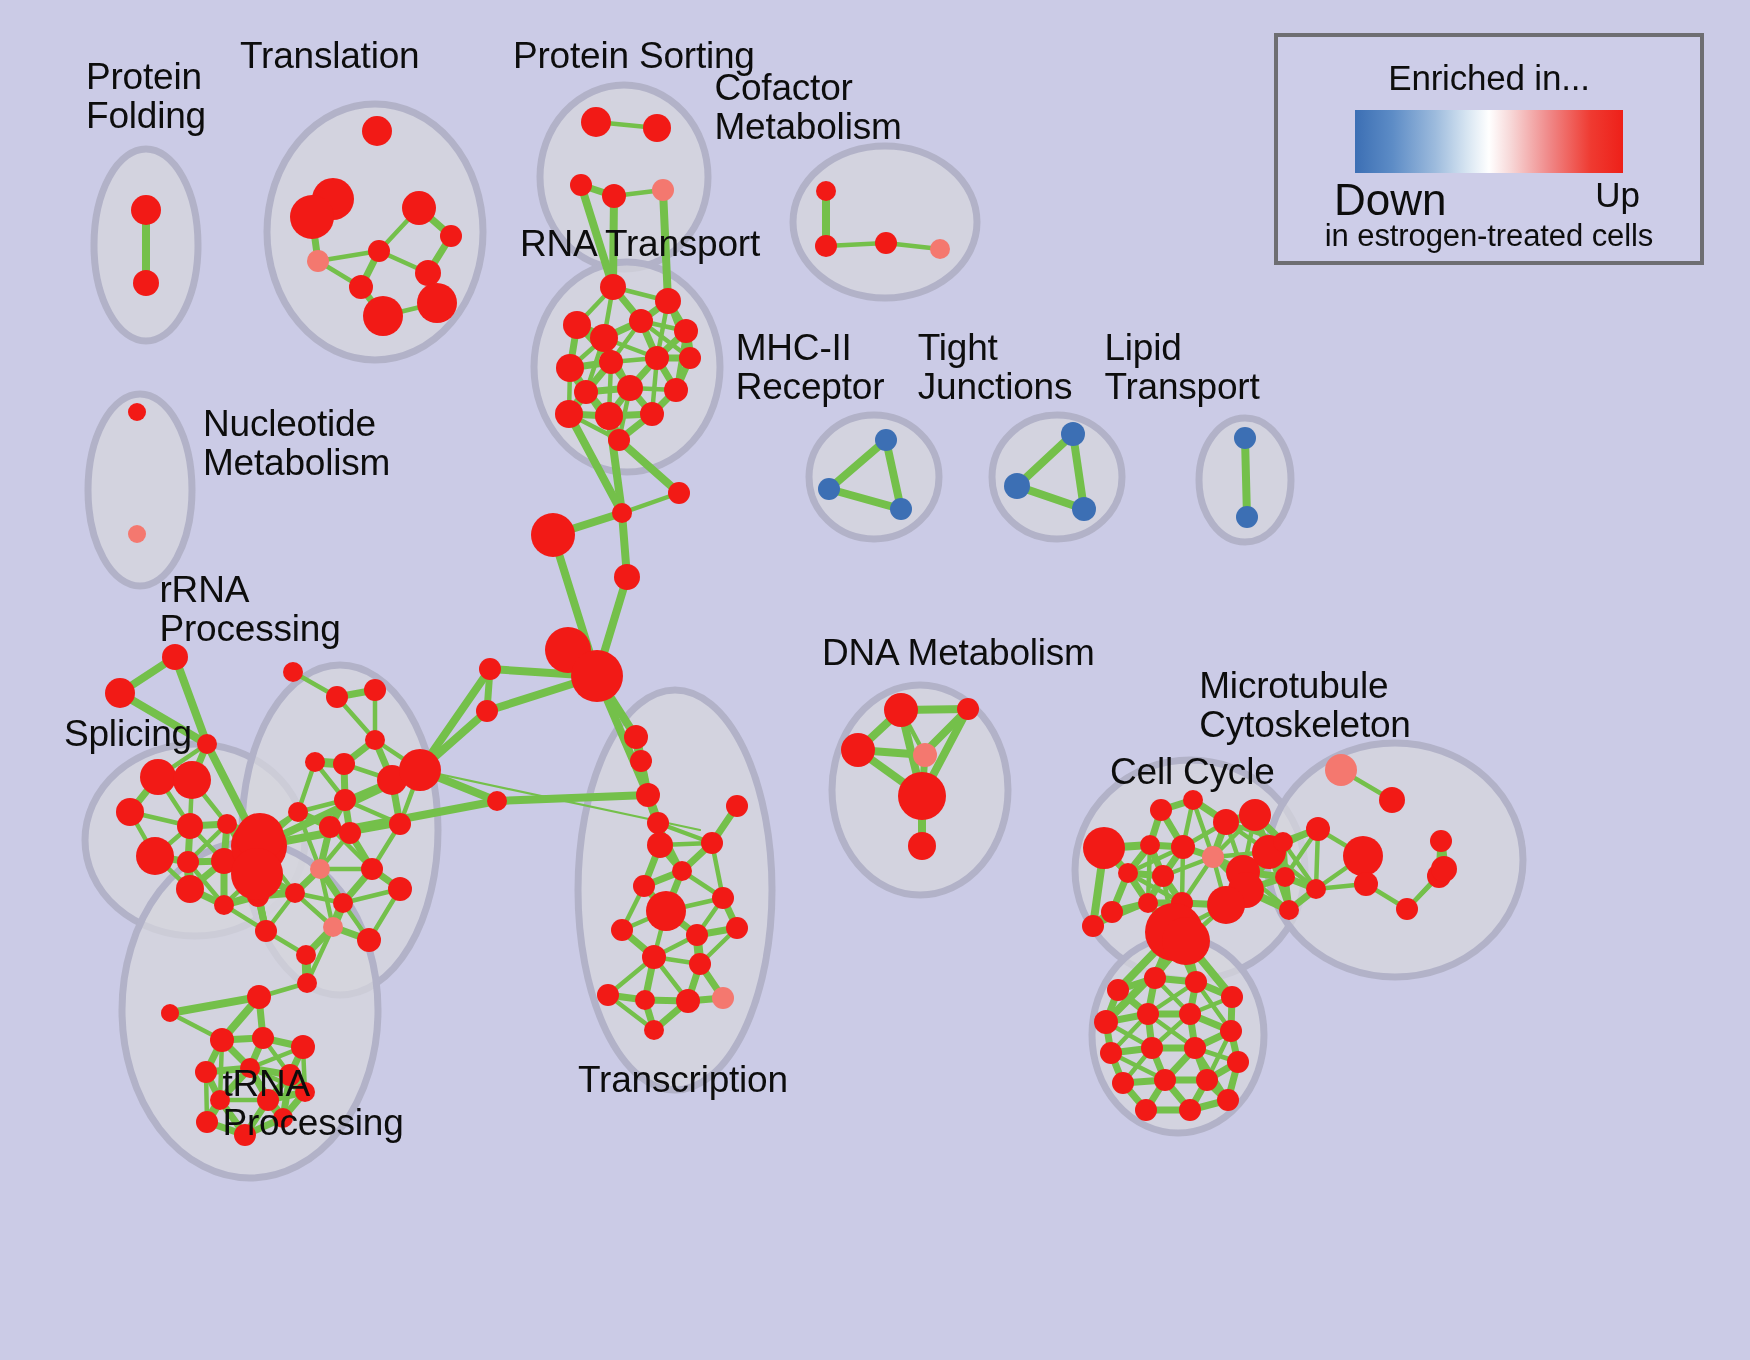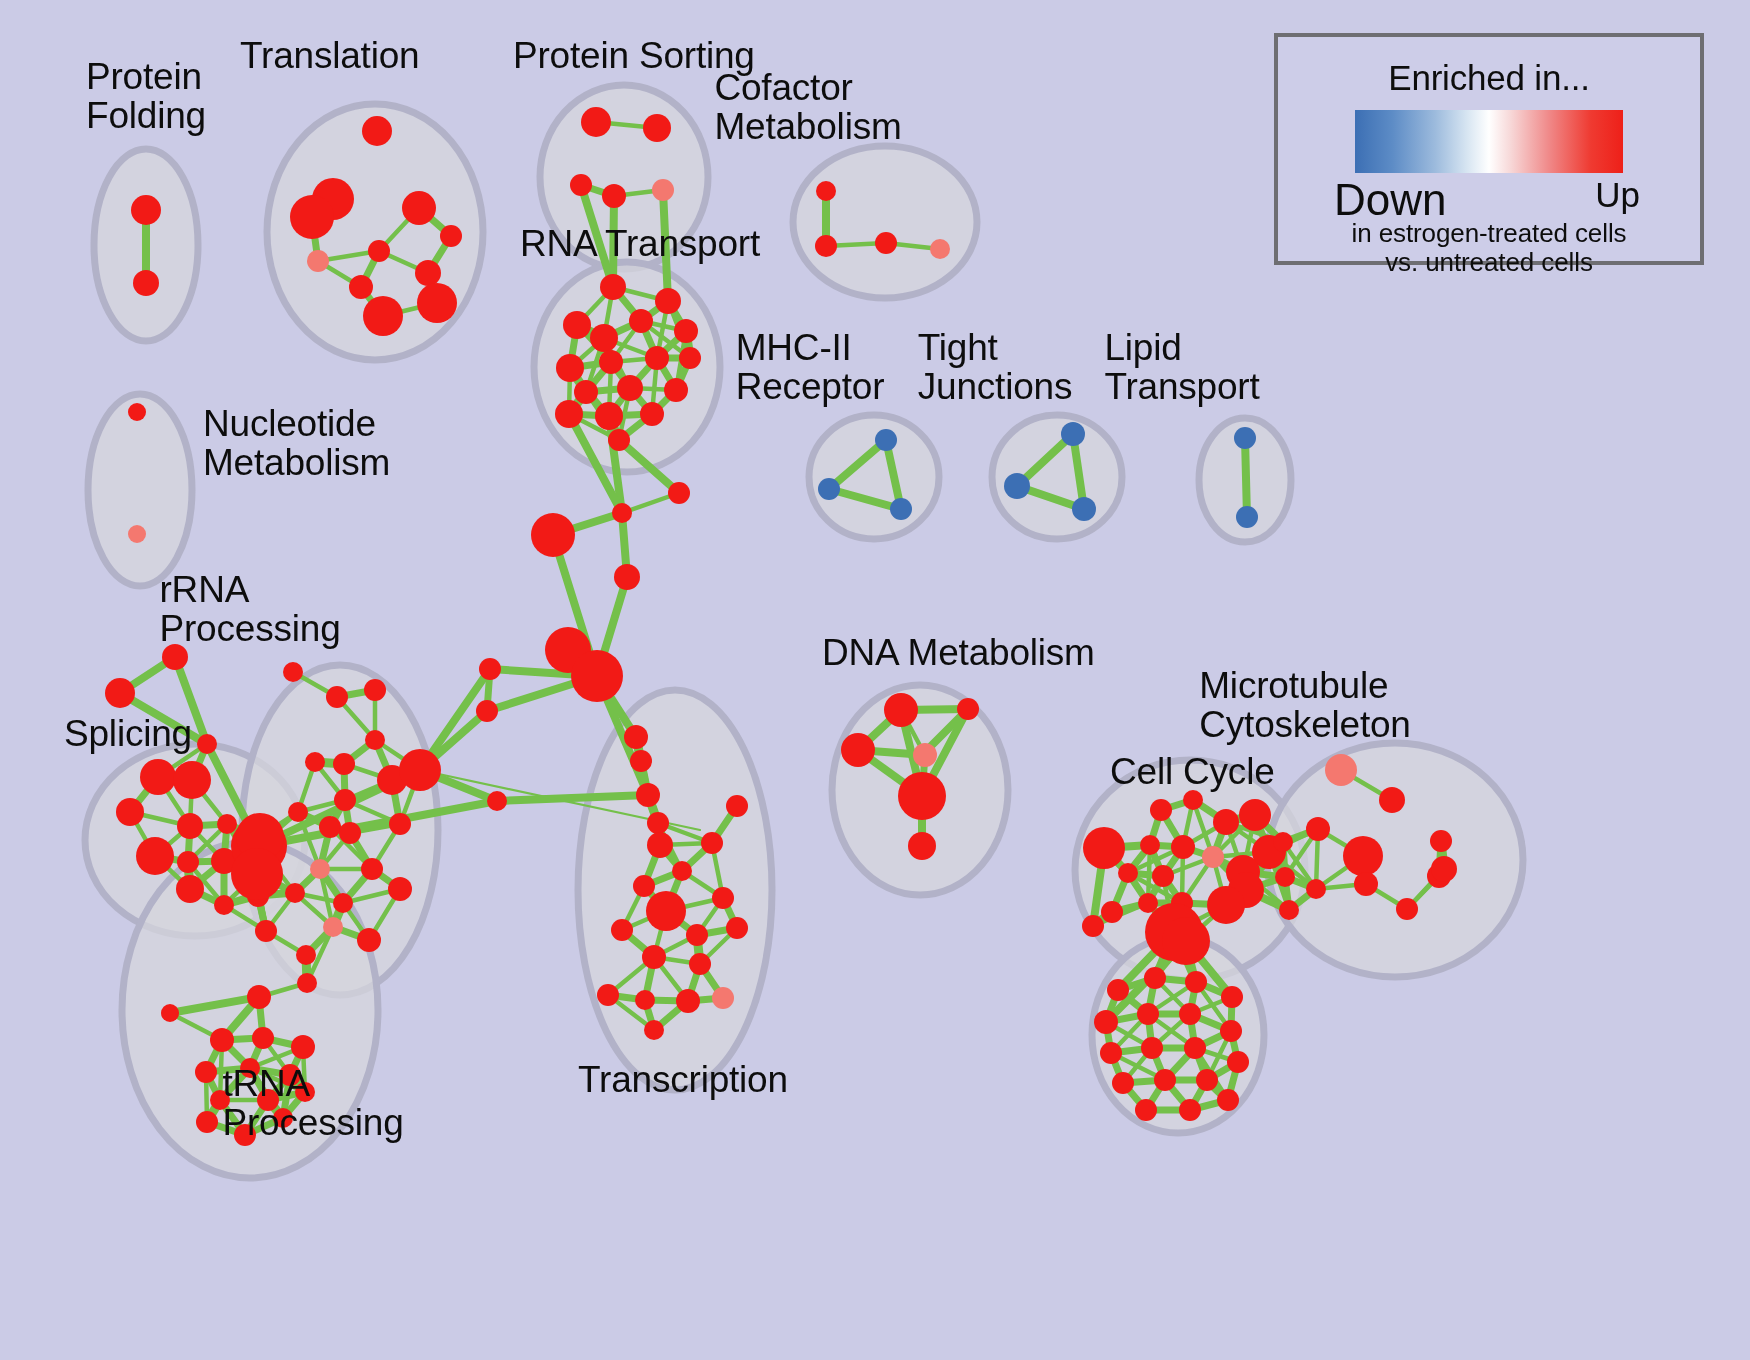--- a/index.html
+++ b/index.html
@@ -81,21 +81,21 @@
     color: #0d0d0d;
   }
   #legend-up {
     position: absolute;
     right: 14px; top: 0;
     font-size: 35px;
     color: #0d0d0d;
   }
   .legend-sub {
     text-align: center;
-    font-size: 26px;
+    font-size: 31px;
     color: #0d0d0d;
     line-height: 1.12;
     letter-spacing: -0.1px;
   }
   #legend-sub1 { margin-top: 2px; }
 </style>
 </head>
 <body>
 
 <div id="canvas-wrap" style="background: #3b82f6;">
@@ -788,16 +788,15 @@
     </div>
 
   <div id="legend" style="border-color: rgb(110, 110, 114);">
     <div id="legend-title">Enriched in...</div>
     <div id="legend-bar" style="background: linear-gradient(to right, rgb(60, 111, 180) 0%, rgb(93, 140, 198) 14%, rgb(157, 187, 221) 30%, rgb(216, 230, 242) 42%, rgb(255, 255, 255) 50%, rgb(247, 216, 216) 58%, rgb(240, 139, 139) 72%, rgb(239, 58, 49) 88%, rgb(238, 32, 25) 100%);"></div>
     <div id="legend-endpoints">
       <span id="legend-down">Down</span>
       <span id="legend-up">Up</span>
     </div>
     <div id="legend-sub1" class="legend-sub">in estrogen-treated cells</div>
-    <div id="legend-sub2" class="legend-sub">vs. untreated cells</div>
   </div>
 
 </div>
 
 </body></html>

